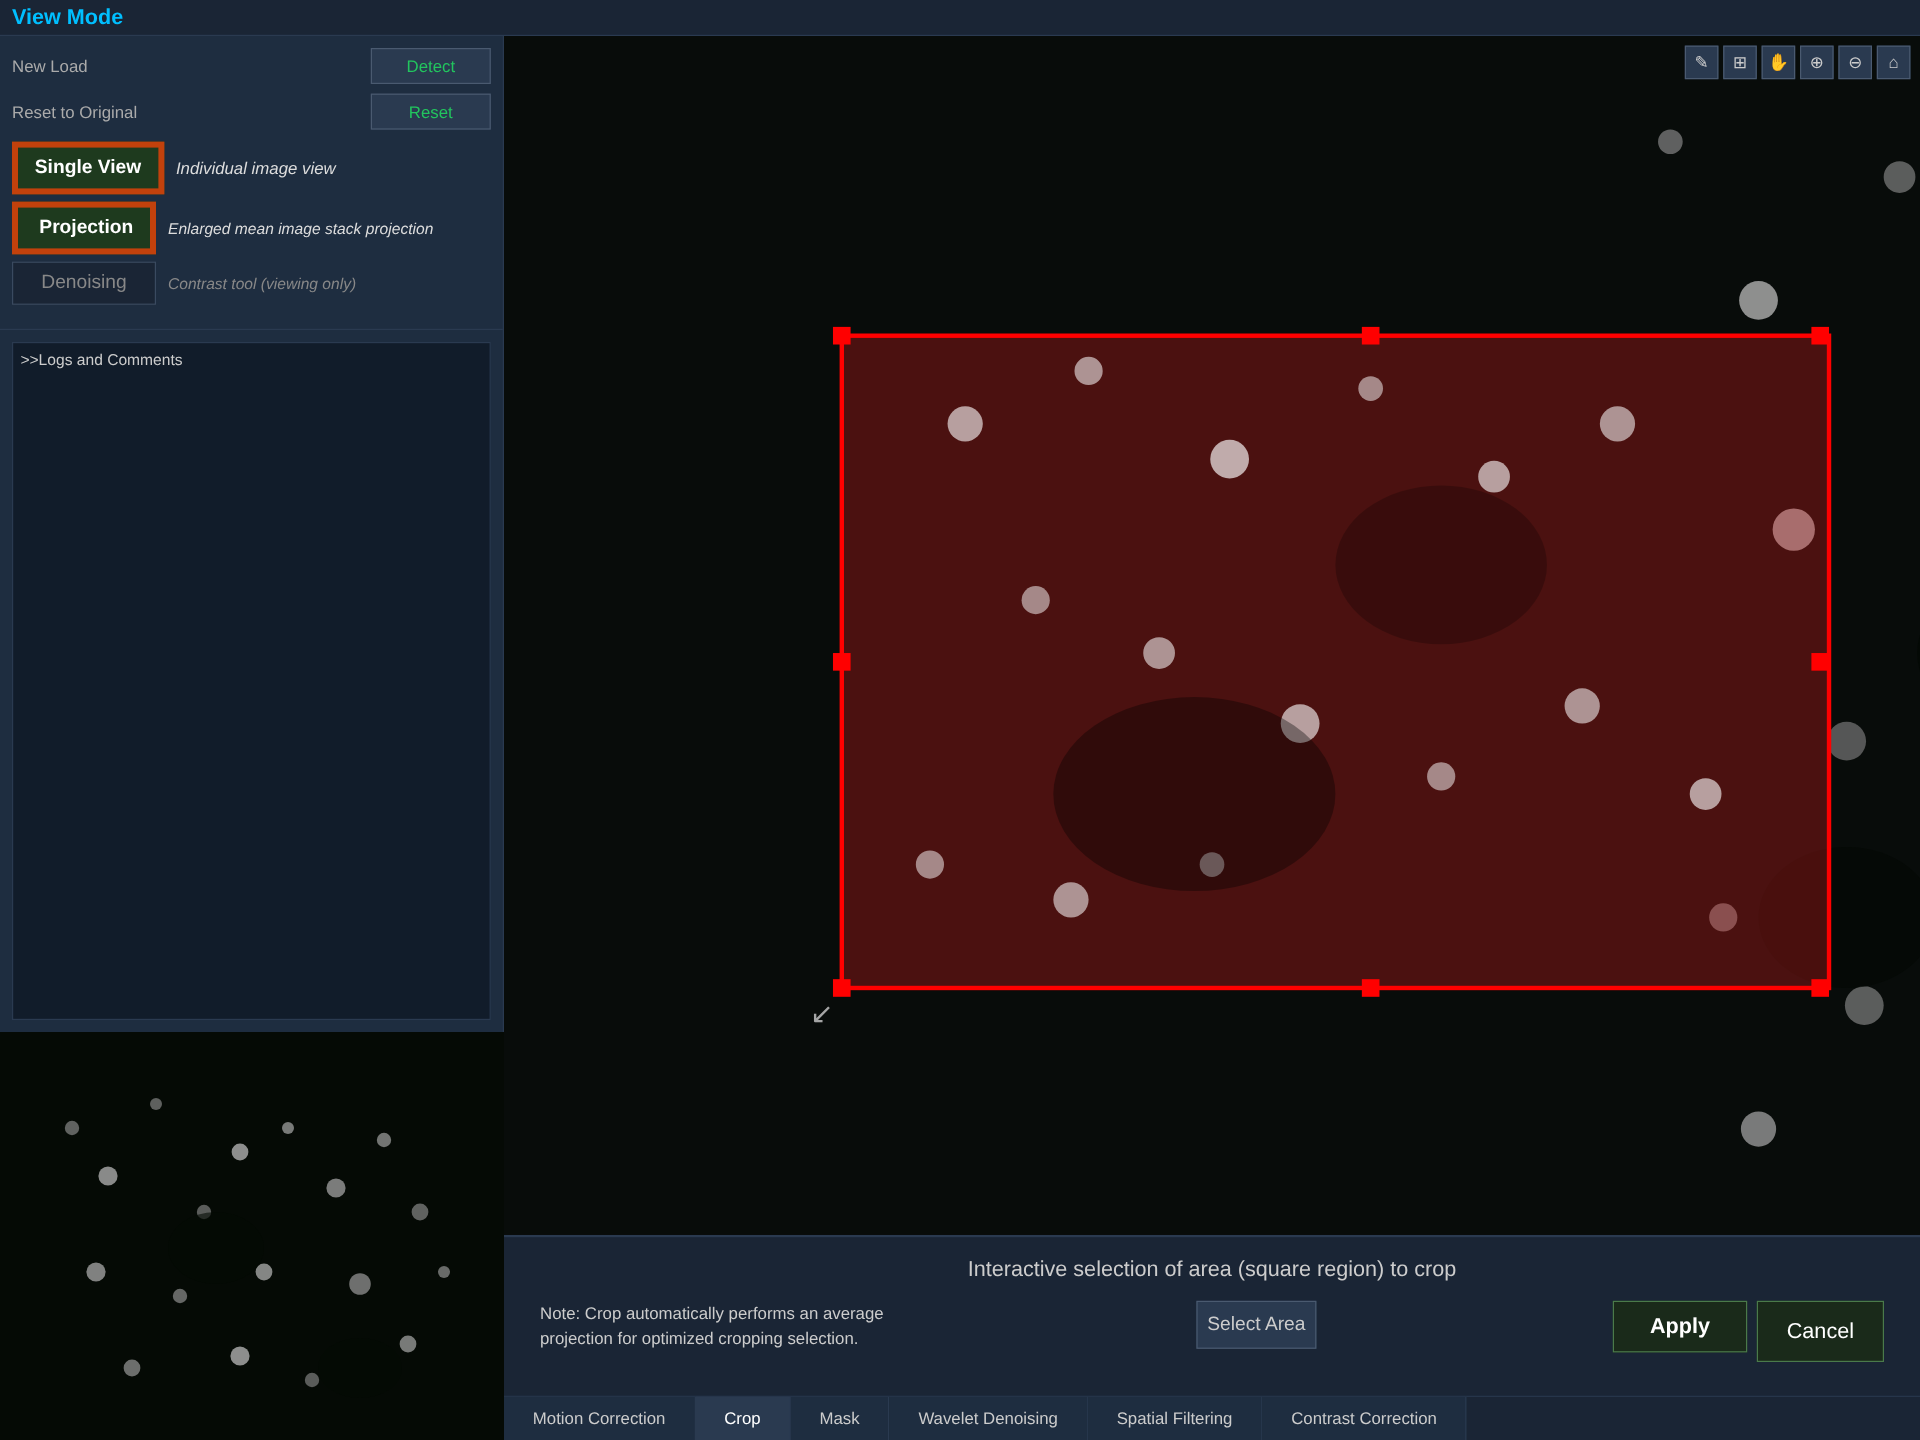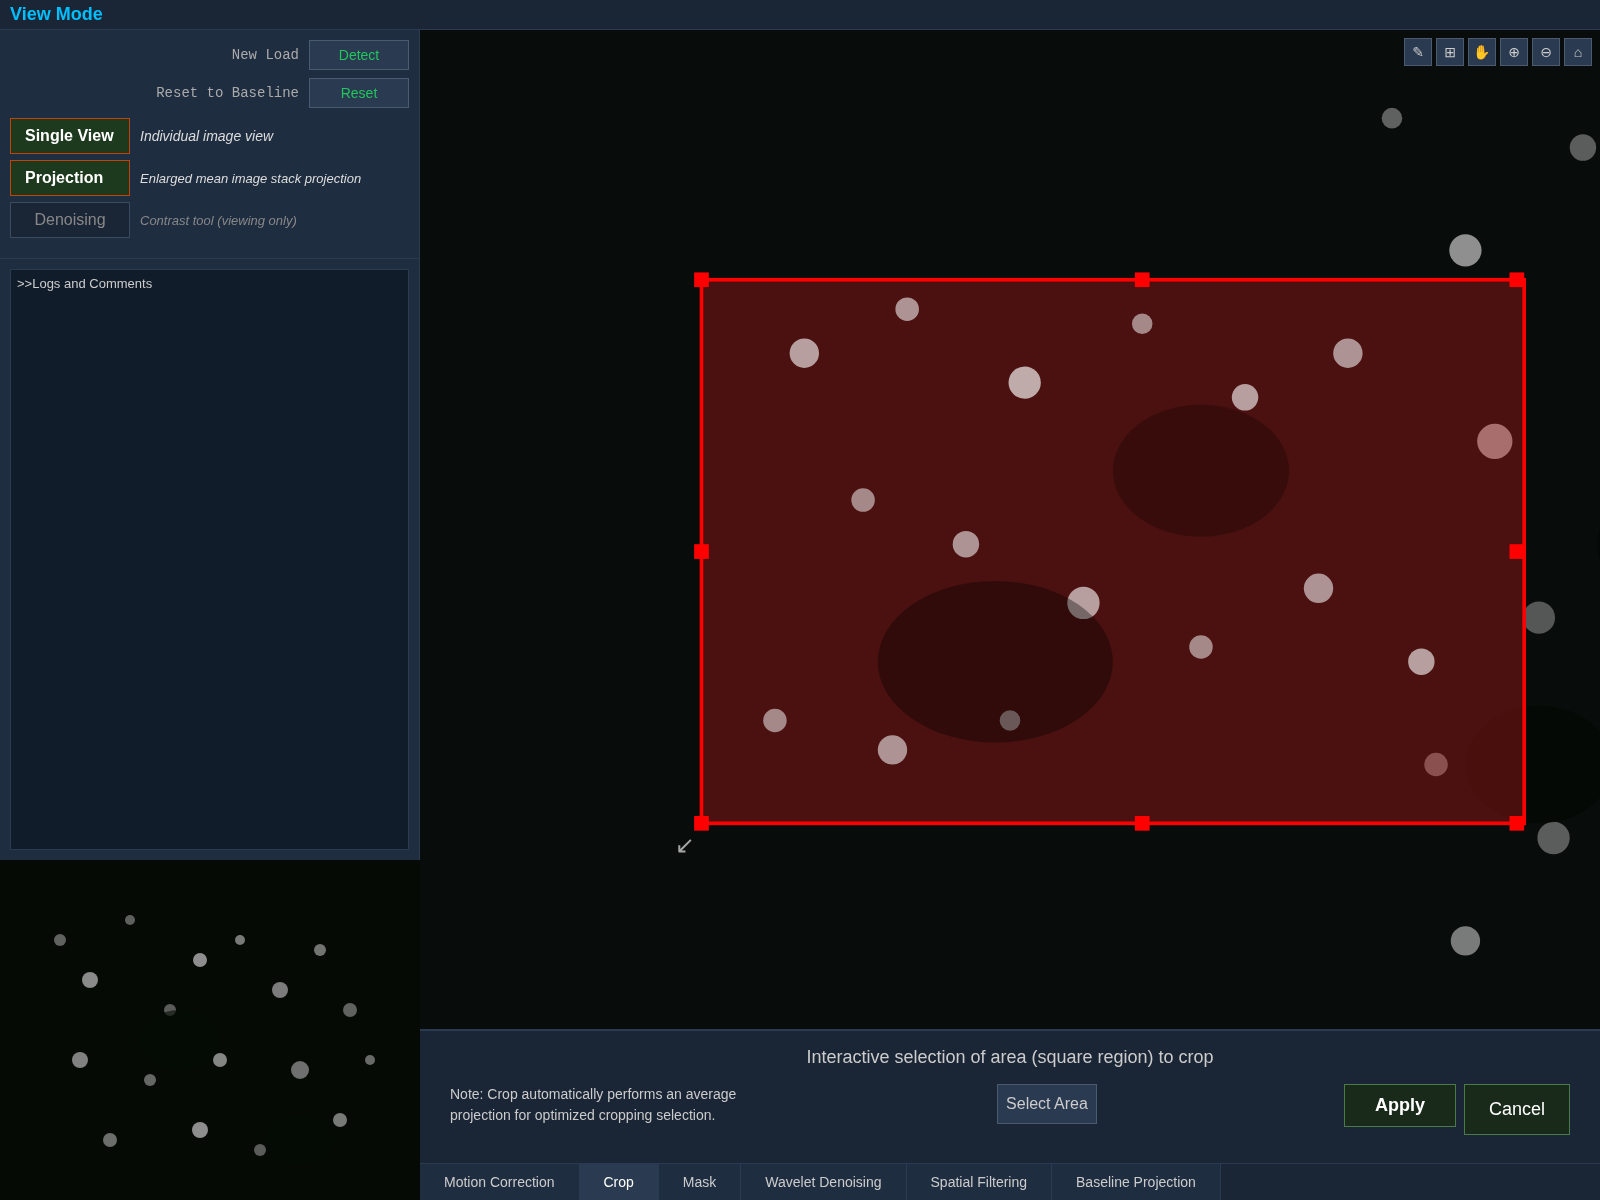--- a/index.html
+++ b/index.html
@@ -52,22 +52,21 @@
       display: flex;
       gap: 10px;
       margin-bottom: 8px;
       align-items: center;
     }
 
     .btn-label {
       color: #aaa;
       font-size: 14px;
       flex: 1;
-      text-align: right;
-      font-family: Liberation Mono, monospace;
+      text-align: left;
     }
 
     .btn-outline {
       background: #2a3a50;
       color: #22c55e;
       border: 1px solid #4a5a70;
       padding: 6px 20px;
       cursor: pointer;
       font-size: 14px;
       min-width: 100px;
@@ -82,27 +81,27 @@
 
     .view-btn-row {
       display: flex;
       align-items: center;
       gap: 10px;
     }
 
     .btn-active {
       background: #1e3a1e;
       color: #fff;
-      border: 1px solid #c2410c;
+      border: 5px solid #c2410c;
       padding: 8px 14px;
       font-size: 16px;
       font-weight: bold;
       cursor: pointer;
       min-width: 120px;
-      text-align: left;
+      text-align: right;
     }
 
     .btn-inactive {
       background: #1a2535;
       color: #888;
       border: 1px solid #3a4a60;
       padding: 8px 14px;
       font-size: 16px;
       cursor: pointer;
       min-width: 120px;
@@ -287,21 +286,21 @@
 
   <div class="left-panel">
     <div class="left-top">
 
       <div class="btn-row">
         <span class="btn-label">New Load</span>
         <button class="btn-outline">Detect</button>
       </div>
 
       <div class="btn-row">
-        <span class="btn-label">Reset to Baseline</span>
+        <span class="btn-label">Reset to Original</span>
         <button class="btn-outline">Reset</button>
       </div>
 
       <div class="view-buttons">
 
         <div class="view-btn-row">
           <button class="btn-active">Single View</button>
           <span class="view-label">Individual image view</span>
         </div>
 
@@ -450,16 +449,16 @@
         </div>
       </div>
     </div>
 
     <div class="tab-bar">
       <div class="tab-item">Motion Correction</div>
       <div class="tab-item active">Crop</div>
       <div class="tab-item">Mask</div>
       <div class="tab-item">Wavelet Denoising</div>
       <div class="tab-item">Spatial Filtering</div>
-      <div class="tab-item">Baseline Projection</div>
+      <div class="tab-item">Contrast Correction</div>
     </div>
   </div>
 </div>
 
 </body></html>

